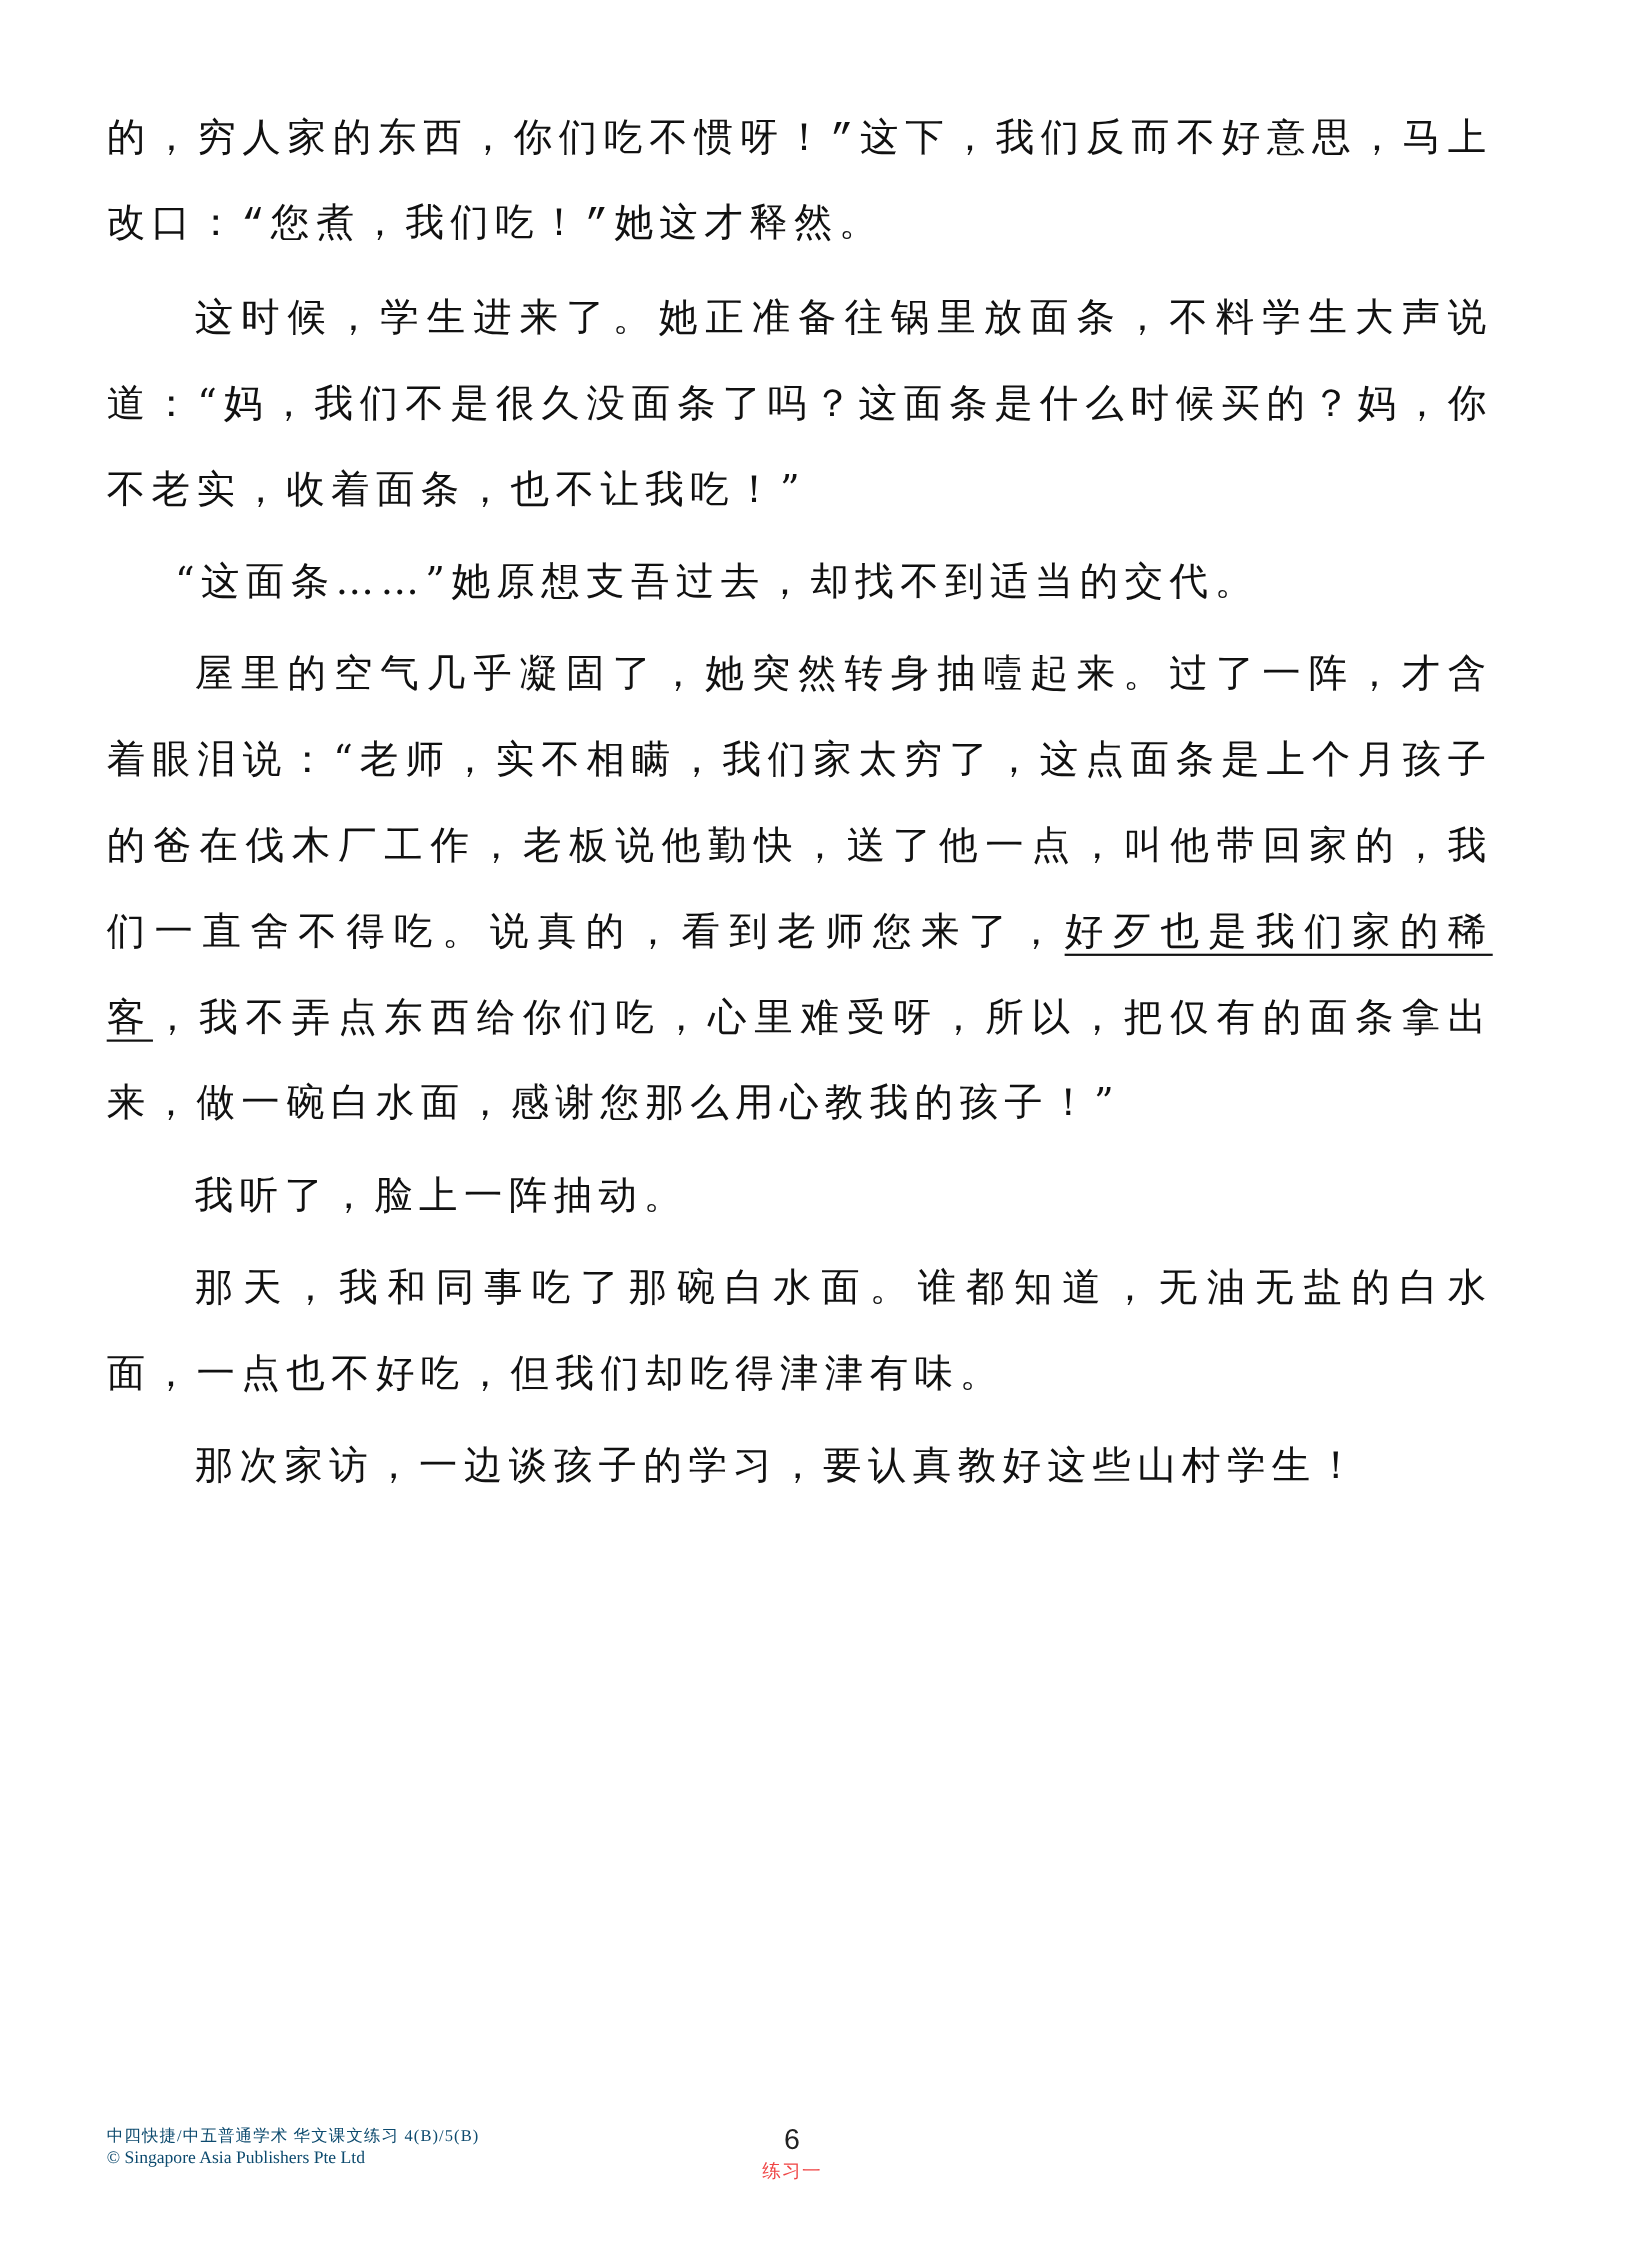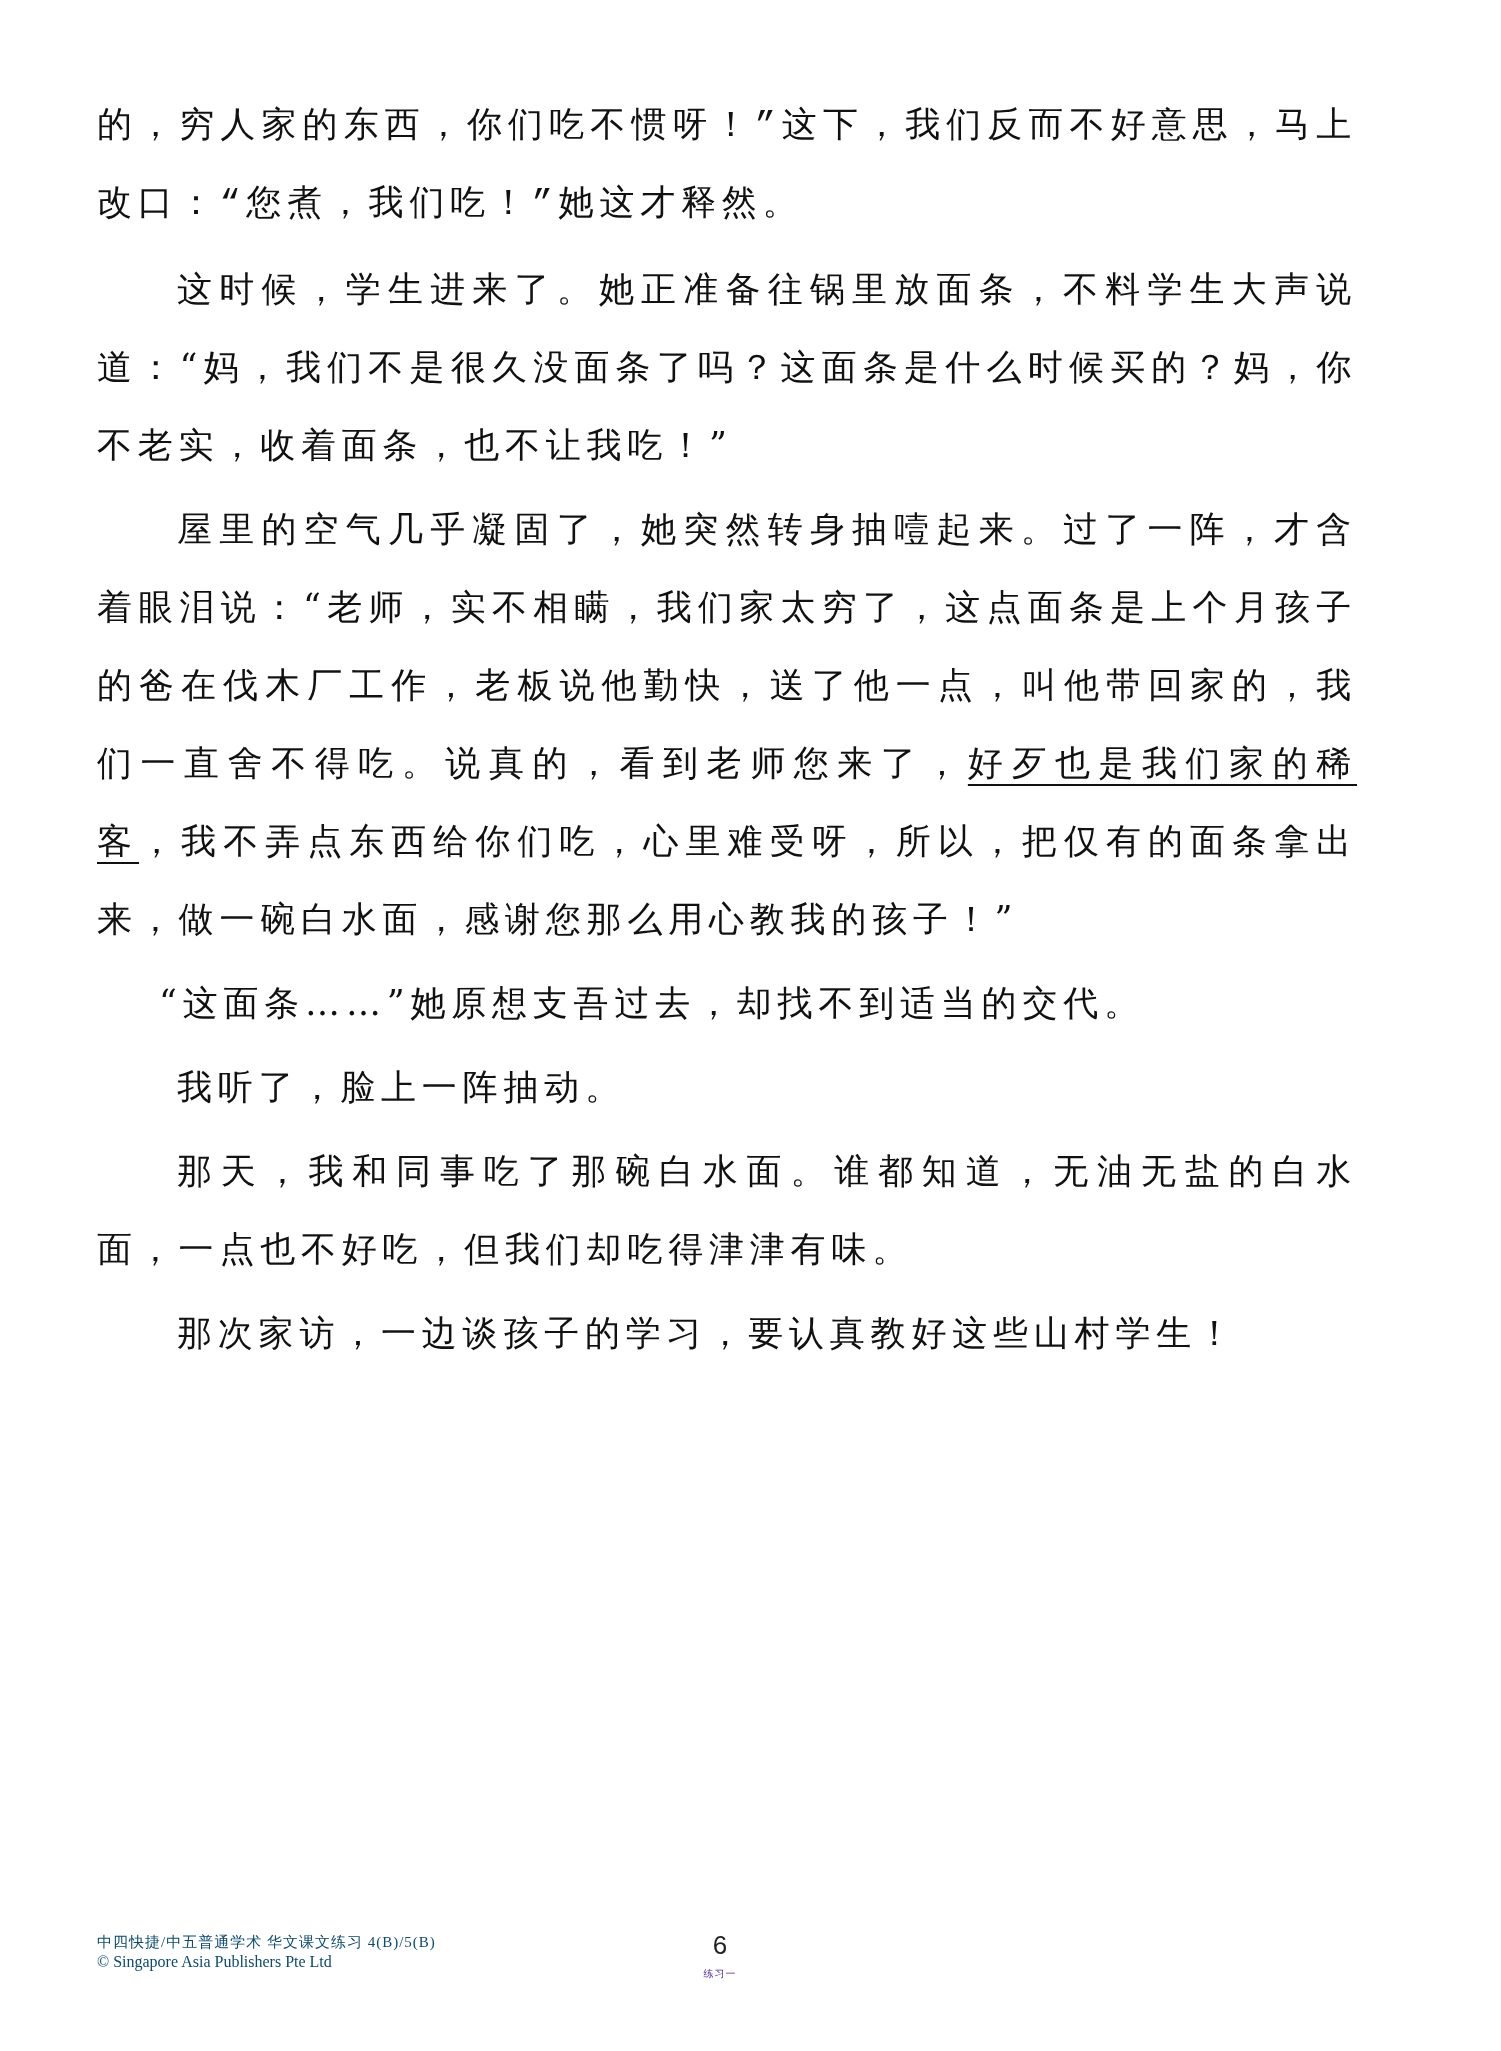--- a/index.html
+++ b/index.html
@@ -59,42 +59,42 @@
     }
     .page-number {
       display: block;
       font-family: "Liberation Sans", sans-serif;
       font-size: 26px;
       line-height: 30px;
     }
     .section-label {
       display: block;
       font-family: "DejaVu Sans", sans-serif;
-      font-size: 10px;
+      font-size: 17px;
       line-height: 20px;
-      color: #4c1d95;
+      color: #ef4444;
       margin-top: 4px;
       letter-spacing: 1px;
     }
   </style>
 </head>
 <body>
 
 <main class="page-body">
   <p class="para no-indent">
     <span>的，穷人家的东西，你们吃不惯呀！”这下，我们反而不好意思，马上改口：“您煮，我们吃！”她这才释然。</span>
   </p>
   <p class="para">
     <span>这时候，学生进来了。她正准备往锅里放面条，不料学生大声说道：“妈，我们不是很久没面条了吗？这面条是什么时候买的？妈，你不老实，收着面条，也不让我吃！”</span>
   </p>
+  <p class="para quote-indent">
+    <span>“这面条……”她原想支吾过去，却找不到适当的交代。</span>
+  </p>
   <p class="para">
     <span>屋里的空气几乎凝固了，她突然转身抽噎起来。过了一阵，才含着眼泪说：“老师，实不相瞒，我们家太穷了，这点面条是上个月孩子的爸在伐木厂工作，老板说他勤快，送了他一点，叫他带回家的，我们一直舍不得吃。说真的，看到老师您来了，</span><span class="underlined">好歹也是我们家的稀客</span><span>，我不弄点东西给你们吃，心里难受呀，所以，把仅有的面条拿出来，做一碗白水面，感谢您那么用心教我的孩子！”</span>
-  </p>
-  <p class="para quote-indent">
-    <span>“这面条……”她原想支吾过去，却找不到适当的交代。</span>
   </p>
   <p class="para">
     <span>我听了，脸上一阵抽动。</span>
   </p>
   <p class="para">
     <span>那天，我和同事吃了那碗白水面。谁都知道，无油无盐的白水面，一点也不好吃，但我们却吃得津津有味。</span>
   </p>
   <p class="para">
     <span>那次家访，一边谈孩子的学习，要认真教好这些山村学生！</span>
   </p>

